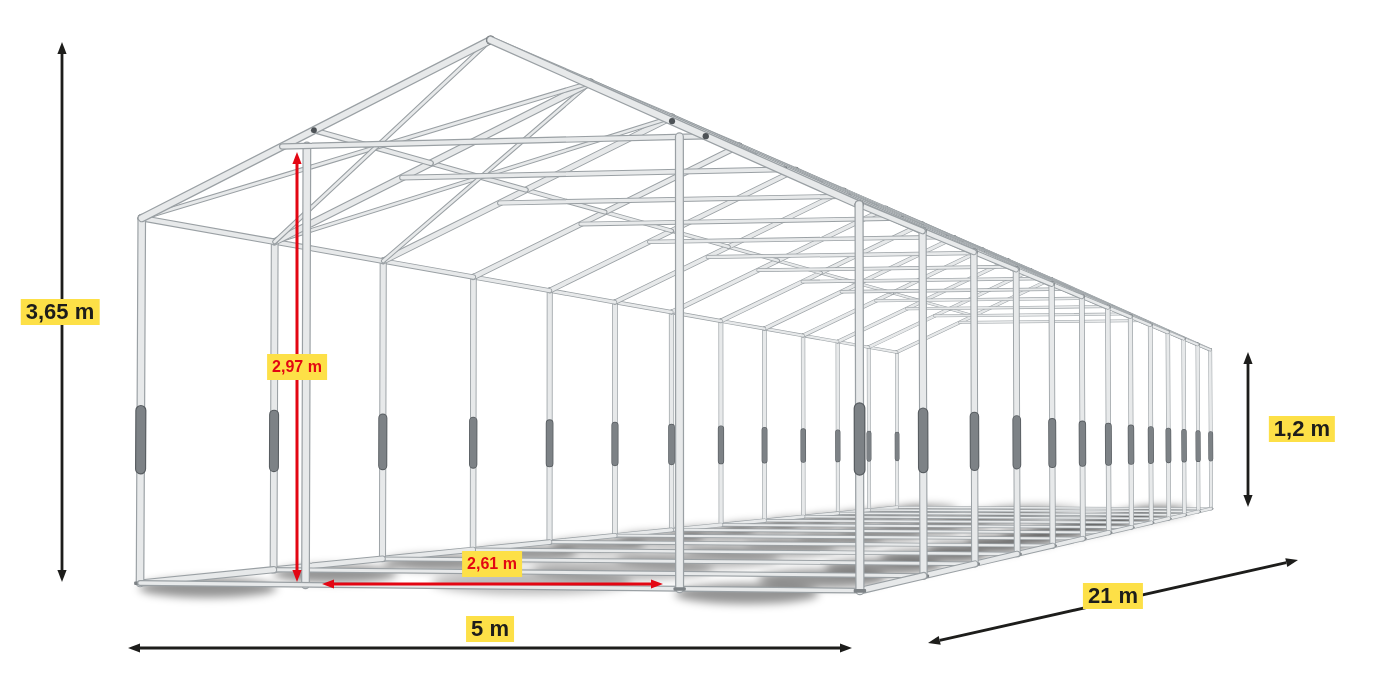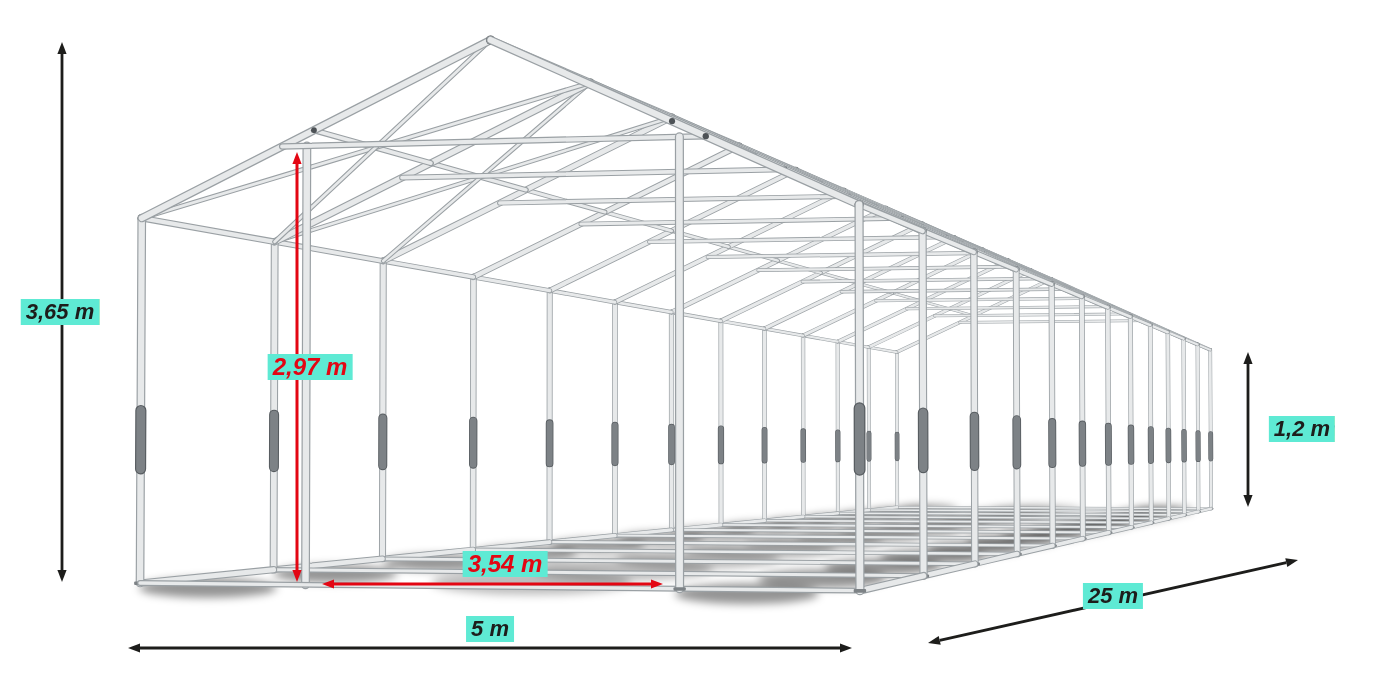--- a/index.html
+++ b/index.html
@@ -1,22 +1,22 @@
 <!DOCTYPE html>
 <html><head>
 <meta charset="utf-8">
 <style>
   html,body{margin:0;padding:0;background:#fff;font-family:"Liberation Sans",sans-serif;}
   .stage{position:relative;width:1400px;height:700px;background:#fff;overflow:hidden;}
   .stage svg{position:absolute;left:0;top:0;}
-  .dim{position:absolute;font-weight:bold;text-align:right;background:#5eead4;
+  .dim{position:absolute;font-weight:bold;text-align:right;background:#fde047;
        padding:0 5px;line-height:26px;height:26px;white-space:nowrap;
-       transform:translateX(-50%);font-style:italic;}
+       transform:translateX(-50%);}
   .dim.black{color:#1d1d1b;font-size:22px;}
-  .dim.red{color:#e30613;font-size:24px;margin-left:13px;}
+  .dim.red{color:#e30613;font-size:16px;}
 </style>
 </head>
 <body>
 
 <div class="stage">
   <svg id="scene" width="1400" height="700" viewBox="0 0 1400 700">
     <defs>
       <filter id="softblur" x="-60%" y="-60%" width="220%" height="220%">
         <feGaussianBlur stdDeviation="4.5"></feGaussianBlur>
       </filter>
@@ -609,17 +609,17 @@
         <g>
           <line x1="939.7090089627061" y1="640.3733844759334" x2="1286.290991037294" y2="562.6266155240666" stroke="#1d1d1b" stroke-width="2.8"></line>
           <polygon fill="#1d1d1b" points="928,643 940.7158782469315,644.8618379116375 938.7021396784806,635.8849310402294"></polygon>
           <polygon fill="#1d1d1b" points="1298,560 1287.2978603215195,567.1150689597706 1285.2841217530683,558.1381620883625"></polygon>
         </g>
       </g>
   </svg>
 
   <div class="dim black" style="left:60px;top:299px;">3,65 m</div>
   <div class="dim red" style="left:297px;top:354px;">2,97 m</div>
-  <div class="dim red" style="left:492px;top:551px;">3,54 m</div>
+  <div class="dim red" style="left:492px;top:551px;">2,61 m</div>
   <div class="dim black" style="left:490px;top:616px;">5 m</div>
-  <div class="dim black" style="left:1113px;top:583px;">25 m</div>
+  <div class="dim black" style="left:1113px;top:583px;">21 m</div>
   <div class="dim black" style="left:1302px;top:416px;">1,2 m</div>
 </div>
 
 </body></html>

